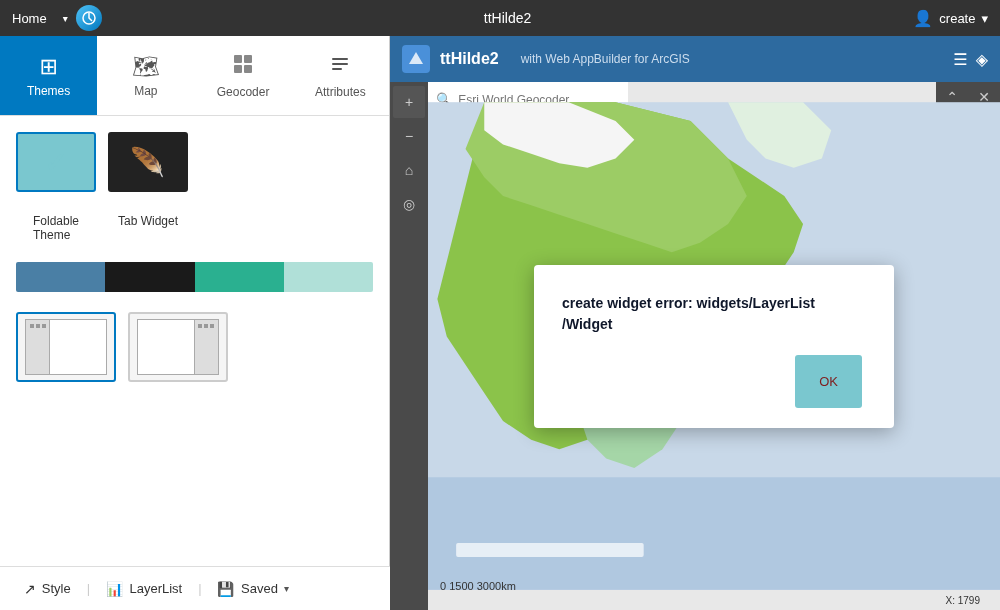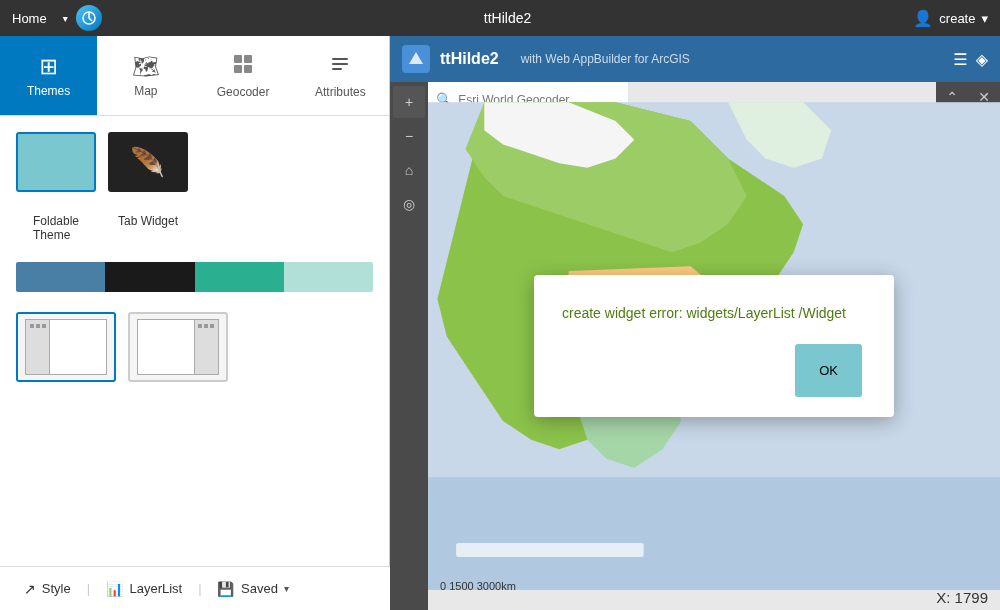--- a/index.html
+++ b/index.html
@@ -184,38 +184,38 @@
       justify-content: center; cursor: pointer; color: #ccc; font-size: 14px;
     }
 
     
     .scale-bar {
       position: absolute; bottom: 18px; left: 50px; color: #333; font-size: 11px;
     }
 
     
     .coords {
-      position: absolute; bottom: 4px; right: 12px; font-size: 15px; color: #333;
+      position: absolute; bottom: 4px; right: 20px; font-size: 10px; color: #333;
     }
 
     
     .dialog-overlay {
       position: absolute; left: 38px; top: 46px; right: 0; bottom: 0;
       display: flex; align-items: center; justify-content: center;
       background: transparent; pointer-events: none;
     }
     .dialog-box {
       background: #fff; border-radius: 4px; box-shadow: 0 4px 20px rgba(0,0,0,0.3);
       padding: 28px 32px 20px 28px; max-width: 360px; width: 90%;
       pointer-events: all;
     }
-    .dialog-message { font-size: 14px; color: #4d7c0f; margin-bottom: 20px; line-height: 1.5; }
+    .dialog-message { font-size: 14px; color: #0f172a; margin-bottom: 20px; line-height: 1.5; font-weight: bold; }
     .dialog-actions { display: flex; justify-content: flex-end; }
     .dialog-ok-btn {
-      background: #7ac7cf; color: #000000; border: none; padding: 19px 24px;
+      background: #7ac7cf; color: #7f1d1d; border: none; padding: 19px 24px;
       border-radius: 3px; cursor: pointer; font-size: 13px;
     }
   </style>
 </head>
 <body>
 
 <div class="top-bar">
   <div class="top-bar-home">
     <span>Home</span>
     <span class="arrow">▾</span>

